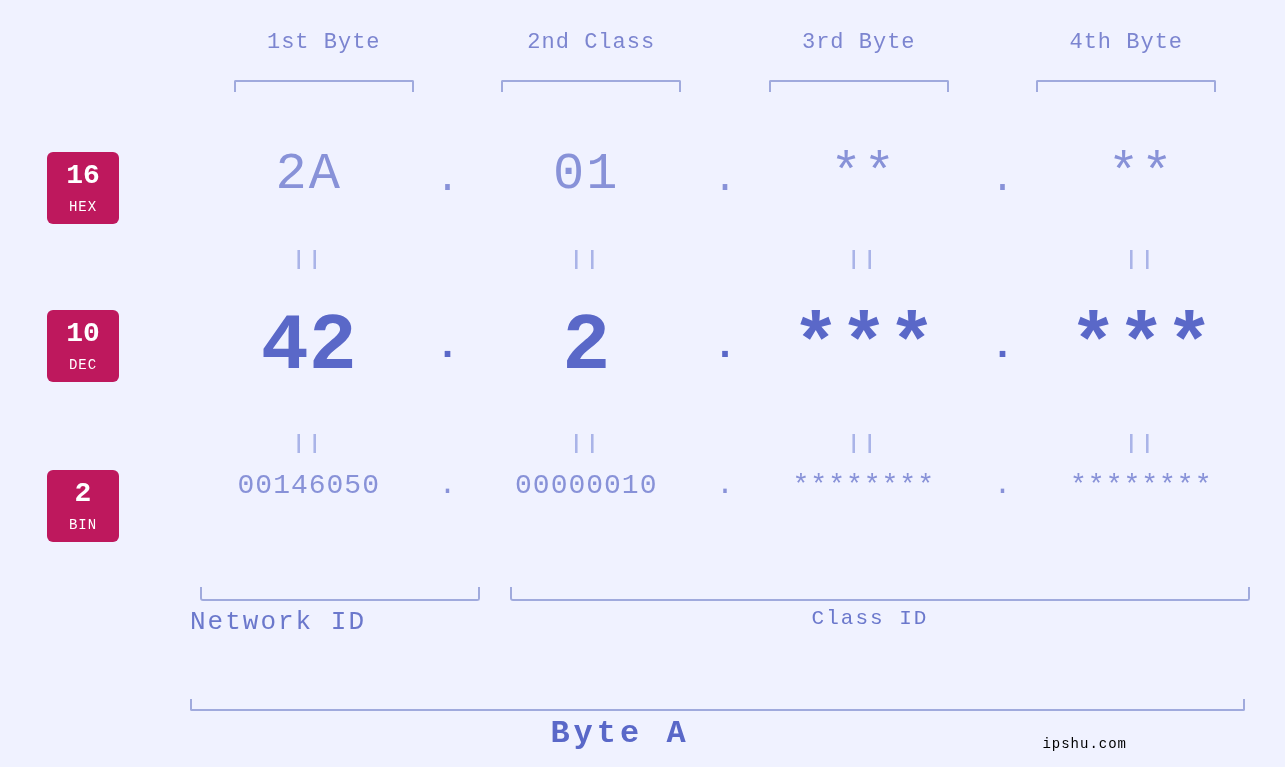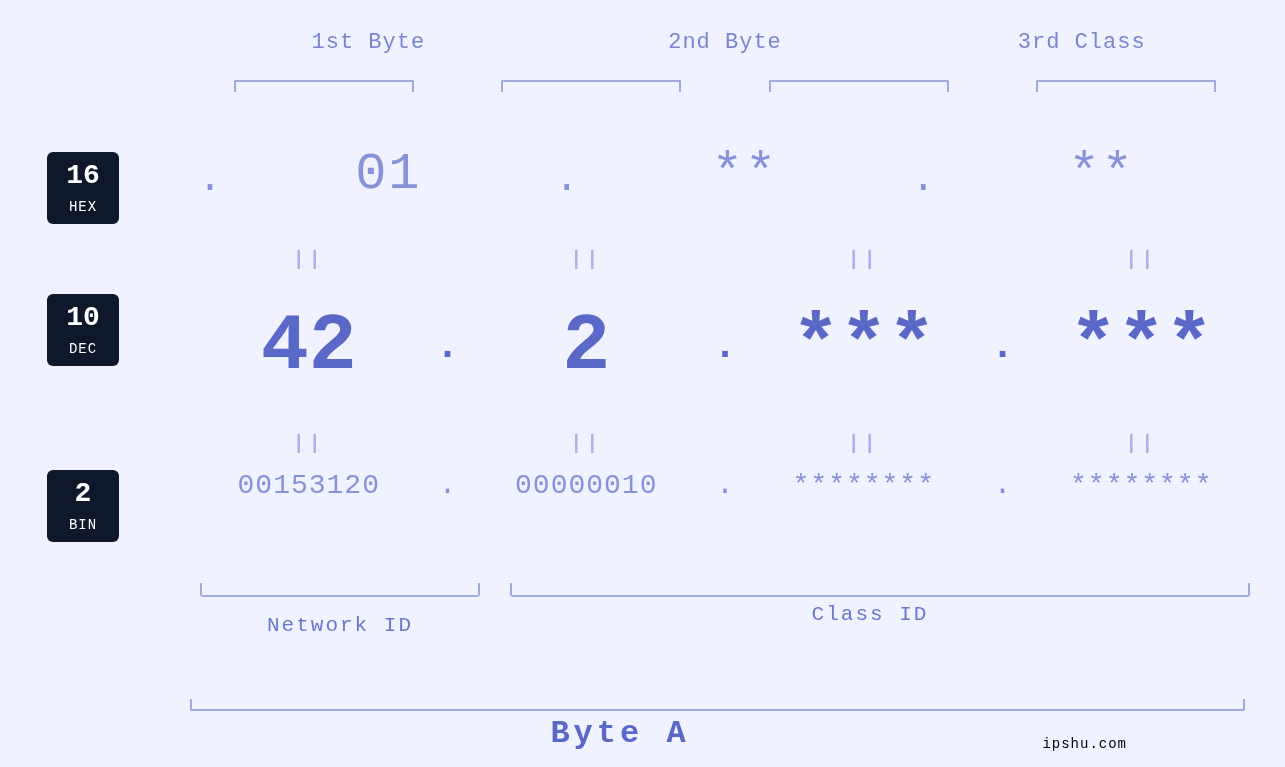--- a/index.html
+++ b/index.html
@@ -61,21 +61,21 @@
       border-bottom: none;
       border-radius: 2px 2px 0 0;
     }
 
     
     .badge {
       position: absolute;
       left: 47px;
       width: 72px;
       height: 72px;
-      background: #0f172a;
+      background: #be185d;
       border-radius: 6px;
       display: flex;
       flex-direction: column;
       align-items: center;
       justify-content: center;
       color: white;
     }
 
     .badge-num {
       font-size: 28px;
@@ -84,21 +84,21 @@
     }
 
     .badge-label {
       font-size: 14px;
       font-weight: 400;
       letter-spacing: 1px;
       margin-top: 9px;
     }
 
     .badge-hex { top: 152px; }
-    .badge-dec { top: 294px; }
+    .badge-dec { top: 310px; }
     .badge-bin { top: 470px; }
 
     
     .values-row {
       display: flex;
       position: absolute;
       left: 190px;
       width: 1070px;
       align-items: center;
     }
@@ -250,45 +250,44 @@
     }
 
     .bottom-labels {
       display: flex;
       width: 100%;
       margin-top: 6px;
     }
 
     .bl-network {
       width: 300px;
+      color: #6b78cc;
+      font-size: 26px;
+      letter-spacing: 2px;
+    }
+
+    .bl-host {
+      flex: 1;
       text-align: center;
       color: #6b78cc;
       font-size: 21px;
       letter-spacing: 2px;
-      margin-top: 11px;
-    }
-
-    .bl-host {
-      flex: 1;
-      text-align: center;
-      color: #6b78cc;
-      font-size: 21px;
-      letter-spacing: 2px;
     }
 
   </style>
 </head>
 <body>
 
 <div class="container">
 
   <div class="byte-headers">
     <div class="byte-header">1st Byte</div>
-    <div class="byte-header">2nd Byte</div>
-    <div class="byte-header">3rd Class</div>
+    <div class="byte-header">2nd Class</div>
+    <div class="byte-header">3rd Byte</div>
+    <div class="byte-header">4th Byte</div>
   </div>
 
   <div class="bracket-row">
     <div class="bracket">
         <div class="bracket-line"></div>
       </div>
     <div class="bracket">
         <div class="bracket-line"></div>
       </div>
     <div class="bracket">
@@ -298,20 +297,21 @@
         <div class="bracket-line"></div>
       </div>
   </div>
 
   <div class="badge badge-hex">
     <span class="badge-num">16</span>
     <span class="badge-label">HEX</span>
   </div>
 
   <div class="values-row hex-row">
+    <div class="cell hex-value">2A</div>
     <div class="dot-sep">.</div>
     <div class="cell hex-value">01</div>
     <div class="dot-sep">.</div>
     <div class="cell hex-value">**</div>
     <div class="dot-sep">.</div>
     <div class="cell hex-value">**</div>
   </div>
 
   <div class="equals-row eq-hex-dec">
     <div class="eq-cell">||</div>
@@ -347,21 +347,21 @@
     <div class="eq-spacer"></div>
     <div class="eq-cell">||</div>
   </div>
 
   <div class="badge badge-bin">
     <span class="badge-num">2</span>
     <span class="badge-label">BIN</span>
   </div>
 
   <div class="values-row bin-row">
-    <div class="cell bin-value">00153120</div>
+    <div class="cell bin-value">00146050</div>
     <div class="dot-sep-bin">.</div>
     <div class="cell bin-value">00000010</div>
     <div class="dot-sep-bin">.</div>
     <div class="cell bin-value">********</div>
     <div class="dot-sep-bin">.</div>
     <div class="cell bin-value">********</div>
   </div>
 
   <div class="bottom-section">
     <div class="bottom-brackets">

